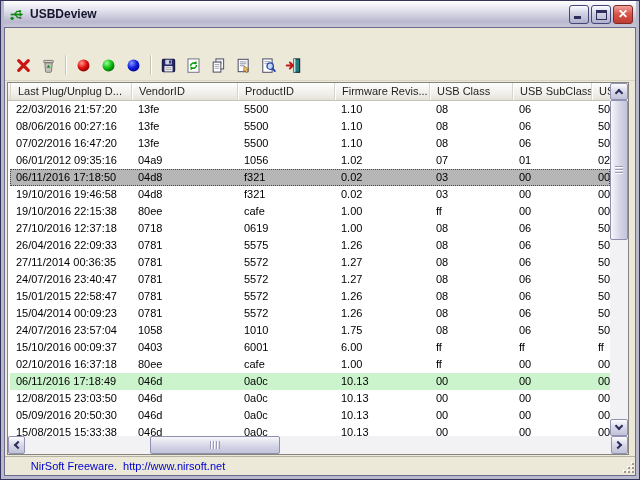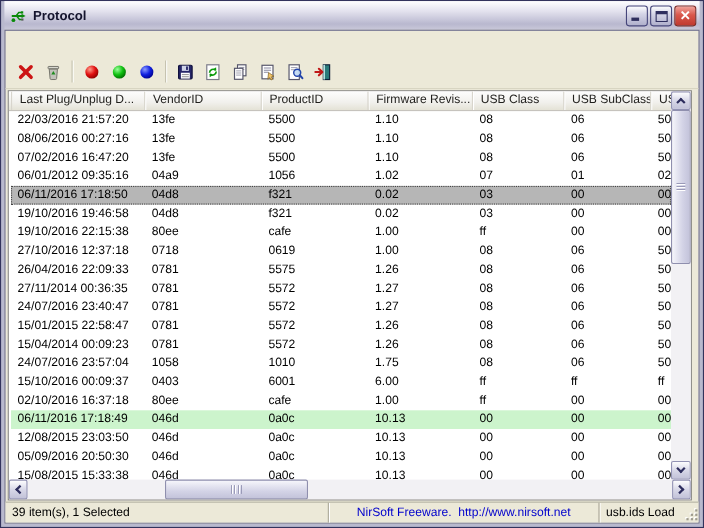--- a/index.html
+++ b/index.html
@@ -192,21 +192,21 @@
 
   <div class="titlebar">
     <span class="app-icon" id="titlebar-icon"><svg viewBox="0 0 16 16" width="17" height="17">
           <path d="M1.6 8 h9" stroke="#0a8a0a" stroke-width="1.6" fill="none"></path>
           <path d="M10 6.2 l3.4 1.8 -3.4 1.8 z" fill="#0a8a0a"></path>
           <path d="M5.2 8 l2.4 -3 h2.2 M5.8 8 l2.4 3 h2" fill="none" stroke="#0a8a0a" stroke-width="1.2"></path>
           <circle cx="3" cy="11.6" r="1.6" fill="#0a8a0a"></circle>
           <rect x="9.4" y="4" width="2" height="2" fill="#0a8a0a"></rect>
           <rect x="9.8" y="10.2" width="1.8" height="1.8" fill="#555"></rect>
         </svg></span>
-    <span class="title-text">Protocol</span>
+    <span class="title-text">USBDeview</span>
     <button class="caption-btn">
         <span class="glyph-min"></span>
       </button>
     <button class="caption-btn">
         <span class="glyph-max"></span>
       </button>
     <button class="caption-btn close">
         <span class="glyph-x">✕</span>
       </button>
   </div>
@@ -364,28 +364,22 @@
             </div>
           <div class="hthumb"></div>
           <div class="sb-btn right">
               <i class="chev r"></i>
             </div>
         </div>
       </div>
     </div>
 
     <div class="statusbar">
-      <div class="sb-panel sb-left">
-          <span>39 item(s), 1 Selected</span>
-        </div>
       <div class="sb-panel sb-center">
           <span class="nirsoft">NirSoft Freeware.  http://www.nirsoft.net</span>
-        </div>
-      <div class="sb-panel sb-right">
-          <span>usb.ids Load</span>
         </div>
       <div class="grip">
           <i class="g1"></i>
           <i class="g2"></i>
           <i class="g3"></i>
           <i class="g4"></i>
           <i class="g5"></i>
           <i class="g6"></i>
         </div>
     </div>

